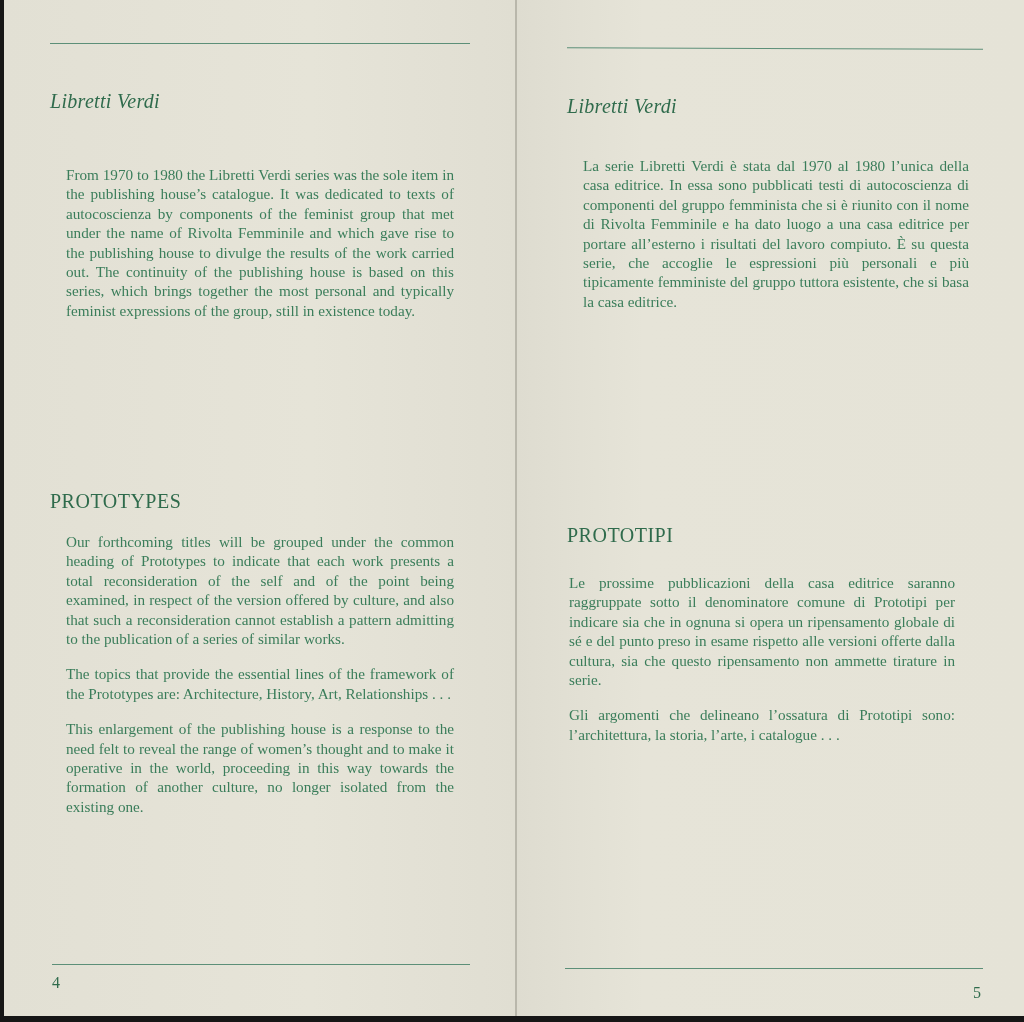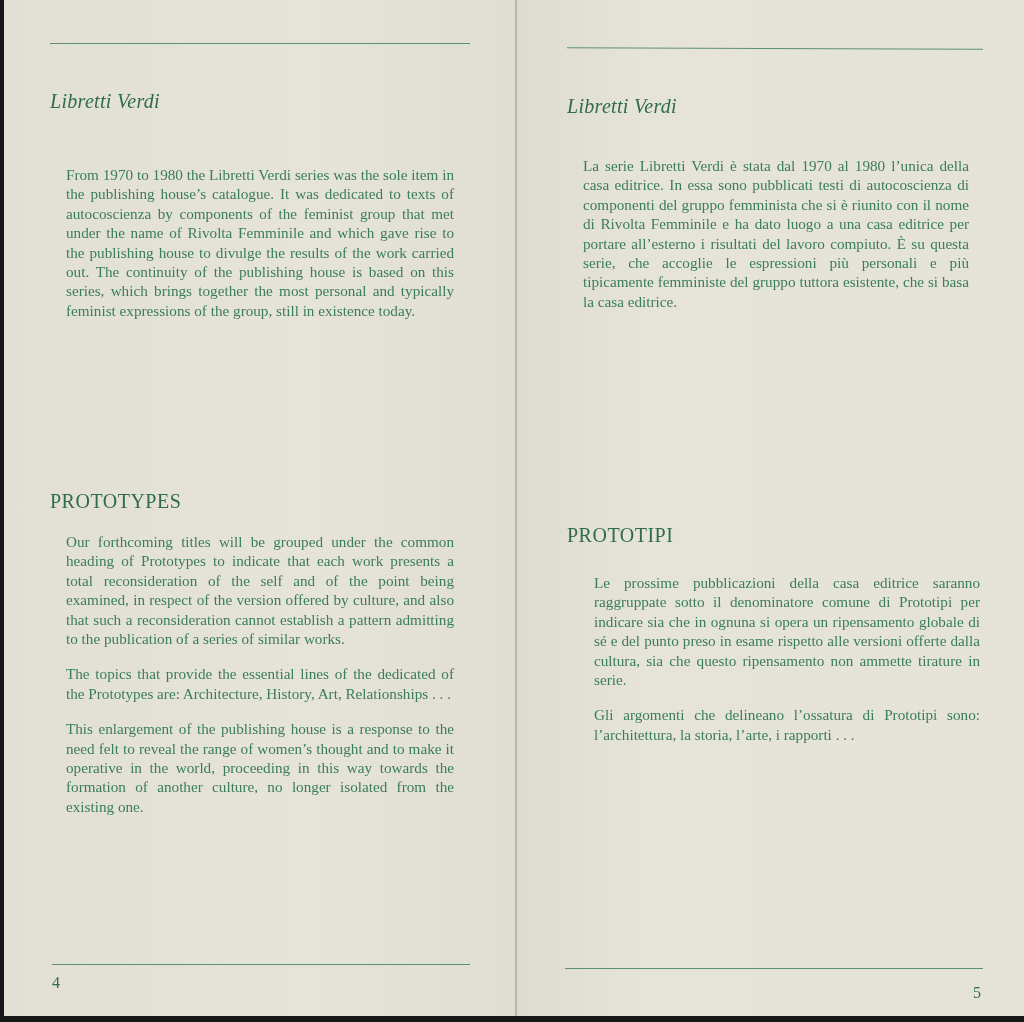--- a/index.html
+++ b/index.html
@@ -43,43 +43,43 @@
     <div class="running-title" style="left:46px; top:90px;">Libretti Verdi</div>
 
     <div class="para" style="left:46px; top:149px; width:420px;">
       <p>From 1970 to 1980 the Libretti Verdi series was the sole item in the publishing house’s catalogue. It was dedicated to texts of autocoscienza by components of the feminist group that met under the name of Rivolta Femminile and which gave rise to the publishing house to divulge the results of the work carried out. The continuity of the publishing house is based on this series, which brings together the most personal and typically feminist expressions of the group, still in existence today.</p>
     </div>
 
     <div class="section-heading" style="left:46px; top:490px;">PROTOTYPES</div>
 
     <div class="para" style="left:46px; top:516px; width:420px;">
       <p>Our forthcoming titles will be grouped under the common heading of Prototypes to indicate that each work presents a total reconsideration of the self and of the point being examined, in respect of the version offered by culture, and also that such a reconsideration cannot establish a pattern admitting to the publication of a series of similar works.</p>
-      <p>The topics that provide the essential lines of the dedicated of the Prototypes are: Architecture, History, Art, Relationships . . .</p>
+      <p>The topics that provide the essential lines of the framework of the Prototypes are: Architecture, History, Art, Relationships . . .</p>
       <p>This enlargement of the publishing house is a response to the need felt to reveal the range of women’s thought and to make it operative in the world, proceeding in this way towards the formation of another culture, no longer isolated from the existing one.</p>
     </div>
 
     <div class="rule" style="left:48px; top:964px; width:418px;"></div>
     <div class="page-num" style="left:48px; top:974px;">4</div>
   </div>
 
   <div class="spine"></div>
 
   <div class="page right">
     <div class="rule" style="left:50px; top:48px; width:416px; transform:rotate(0.2deg);"></div>
 
     <div class="running-title" style="left:50px; top:95px;">Libretti Verdi</div>
 
     <div class="para" style="left:50px; top:140px; width:418px;">
       <p>La serie Libretti Verdi è stata dal 1970 al 1980 l’unica della casa editrice. In essa sono pubblicati testi di autocoscienza di componenti del gruppo femminista che si è riunito con il nome di Rivolta Femminile e ha dato luogo a una casa editrice per portare all’esterno i risultati del lavoro compiuto. È su questa serie, che accoglie le espressioni più personali e più tipicamente femministe del gruppo tuttora esistente, che si basa la casa editrice.</p>
     </div>
 
     <div class="section-heading" style="left:50px; top:524px;">PROTOTIPI</div>
 
-    <div class="para" style="left:61px; top:557px; width:418px;">
+    <div class="para" style="left:36px; top:557px; width:418px;">
       <p>Le prossime pubblicazioni della casa editrice saranno raggruppate sotto il denominatore comune di Prototipi per indicare sia che in ognuna si opera un ripensamento globale di sé e del punto preso in esame rispetto alle versioni offerte dalla cultura, sia che questo ripensamento non ammette tirature in serie.</p>
-      <p>Gli argomenti che delineano l’ossatura di Prototipi sono: l’architettura, la storia, l’arte, i rapporti . . .</p>
+      <p>Gli argomenti che delineano l’ossatura di Prototipi sono: l’architettura, la storia, l’arte, i catalogue . . .</p>
     </div>
 
     <div class="rule" style="left:48px; top:968px; width:418px;"></div>
     <div class="page-num" style="left:456px; top:984px;">5</div>
   </div>
 
 </div>
 
 </body></html>

